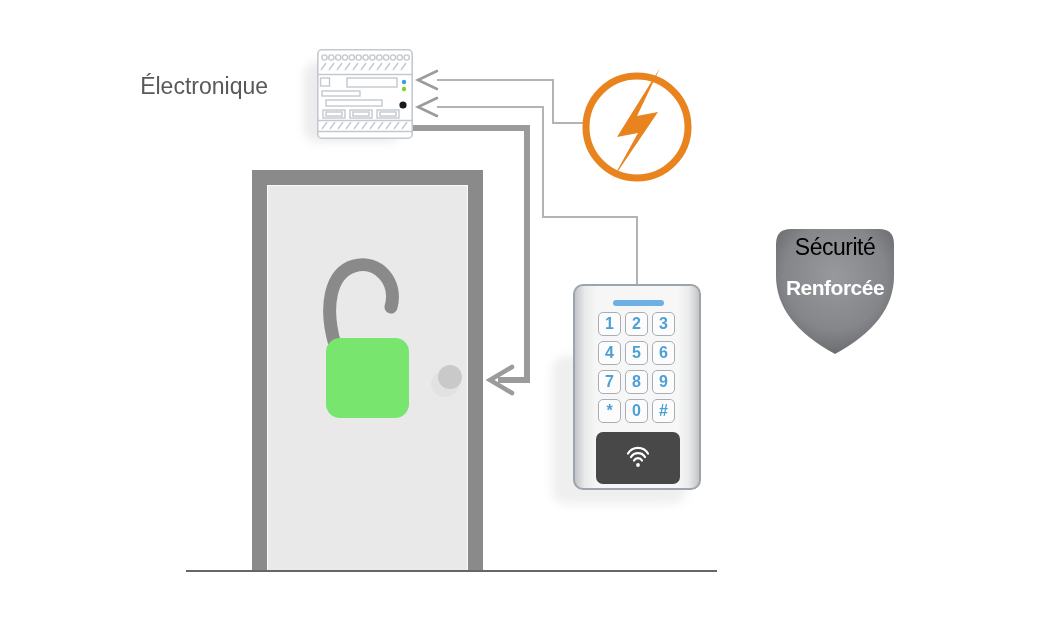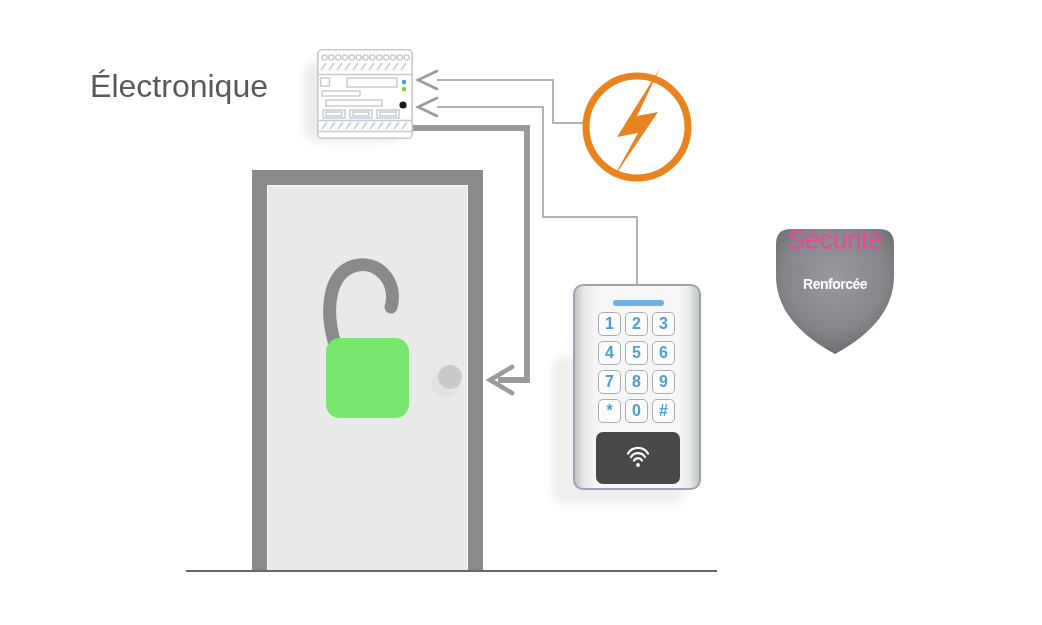--- a/index.html
+++ b/index.html
@@ -5,21 +5,21 @@
   html,body{margin:0;padding:0;background:#fff;}
   .canvas{
     position:relative;width:1042px;height:625px;background:#fff;overflow:hidden;
     font-family:"Liberation Sans", sans-serif;
   }
   .abs{position:absolute;}
 
   
   .remote-label{
     left:60px;top:71px;width:208px;text-align:right;
-    color:var(--text-gray,#59595B);font-size:32px;line-height:31px;font-weight:400;
+    color:var(--text-gray,#59595B);font-size:23px;line-height:31px;font-weight:400;
   }
 
   
   .soft-shadow{background:#ECECEC;border-radius:14px;filter:blur(5px);}
 
   
   .wire-thin{fill:none;stroke:var(--wire-gray,#B3B3B3);stroke-width:2;}
   .wire-thick{fill:none;stroke:var(--thick-wire-gray,#9B9B9B);stroke-width:6;}
   .chevron{fill:none;stroke:var(--thick-wire-gray,#9B9B9B);stroke-width:2.6;stroke-linecap:round;stroke-linejoin:miter;}
   .chevron-big{fill:none;stroke:var(--thick-wire-gray,#9B9B9B);stroke-width:4.6;stroke-linecap:round;}
@@ -55,22 +55,22 @@
   .key{
     background:#FCFCFC;border:1.5px solid #A8AEB4;border-radius:5px;box-sizing:border-box;
     display:flex;align-items:center;justify-content:center;
     color:var(--key-blue,#4D9FD6);font-size:16px;font-weight:700;line-height:1;
   }
   .rfid{position:absolute;left:21px;top:146px;width:84px;height:52px;border-radius:7px;background:var(--rfid-dark,#484848);
     display:flex;align-items:center;justify-content:center;}
   .wifi{stroke:#FFFFFF;stroke-width:2.2;fill:none;stroke-linecap:round;}
 
   
-  .badge-text1{left:766px;top:225px;width:138px;text-align:center;color:#ec4899;font-size:27px;font-weight:400;letter-spacing:-0.5px;}
-  .badge-text2{left:766px;top:276px;width:138px;text-align:center;color:#fff;font-size:14px;font-weight:700;letter-spacing:-0.5px;}
+  .badge-text1{left:766px;top:234px;width:138px;text-align:center;color:#000000;font-size:23px;font-weight:400;letter-spacing:-0.5px;}
+  .badge-text2{left:766px;top:276px;width:138px;text-align:center;color:#fff;font-size:21px;font-weight:700;letter-spacing:-0.5px;}
 </style>
 </head>
 <body>
 
 <div class="canvas">
 
   <div class="abs remote-label">
     <div>Électronique</div>
   </div>
 

